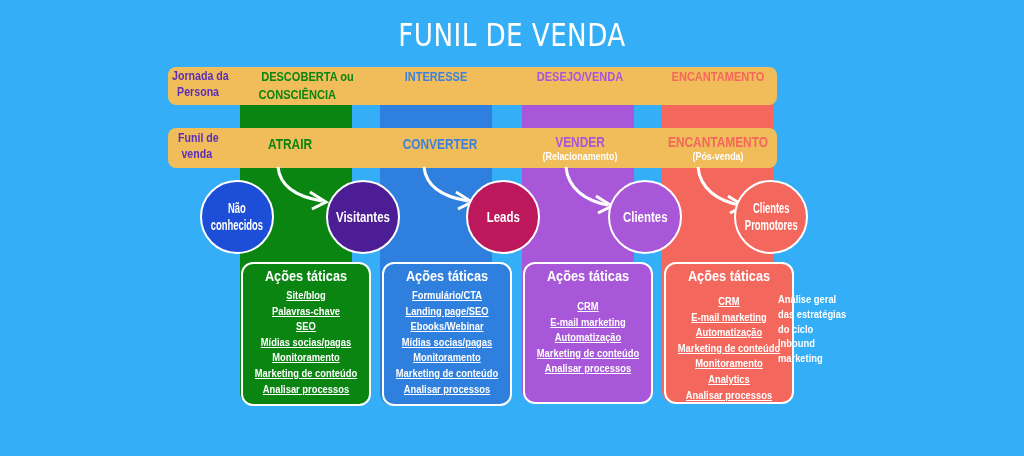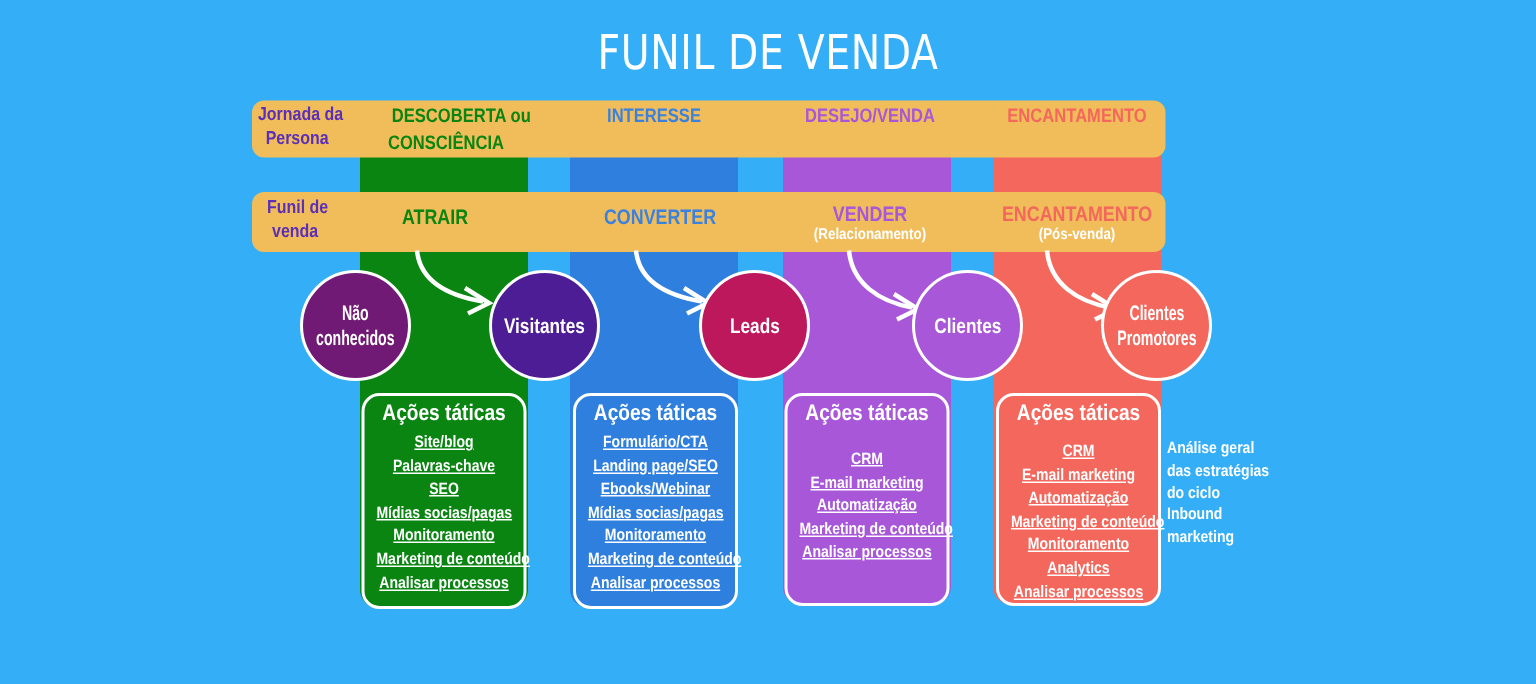--- a/index.html
+++ b/index.html
@@ -34,21 +34,21 @@
   }
   .circle {
     width:74px; height:74px; border-radius:50%;
     border:2px solid #ffffff;
     display:flex; align-items:center; justify-content:center; text-align:center;
     color:#ffffff; font-weight:bold; font-size:14px; line-height:17px;
     box-sizing:border-box;
   }
   .circle span { transform: scaleX(0.82); display:block; }
   .box {
-    top:262px; width:110px; border:2px solid #ffffff; border-radius:12px;
+    top:262px; width:130px; border:2px solid #ffffff; border-radius:12px;
     box-sizing:border-box; color:#ffffff; text-align:center;
   }
   .box-title { font-weight:bold; font-size:15px; margin-top:3px; transform:scaleX(0.85); }
   .box ul { list-style:none; margin:4px 0 0 0; padding:0;text-decoration:underline; }
   .box li { font-weight:bold; font-size:11px; line-height:15.6px; transform:scaleX(0.85); white-space:nowrap; }
   .side-note {
     left:778px; top:292px; color:#ffffff; font-weight:bold; font-size:11px; line-height:14.8px;
     transform: scaleX(0.85); transform-origin:left;
   }
   svg.arrow { position:absolute; overflow:visible; }
@@ -98,21 +98,21 @@
 </svg>
 <svg class="arrow" style="left:558px; top:165px;" width="70" height="50">
   <path d="M8 2 C10 24, 28 36, 50 40" stroke="#ffffff" stroke-width="3" fill="none"></path>
   <path d="M38 31 L54 41 L40 48" stroke="#ffffff" stroke-width="3" fill="none"></path>
 </svg>
 <svg class="arrow" style="left:690px; top:165px;" width="70" height="50">
   <path d="M8 2 C10 24, 28 36, 50 40" stroke="#ffffff" stroke-width="3" fill="none"></path>
   <path d="M38 31 L54 41 L40 48" stroke="#ffffff" stroke-width="3" fill="none"></path>
 </svg>
 
-<div class="abs circle" style="left:200px; top:180px; background:#701a75;">
+<div class="abs circle" style="left:200px; top:180px; background:#1d4ed8;">
   <span>
       <span>Não</span>
       <span>conhecidos</span>
     </span>
 </div>
 <div class="abs circle" style="left:326px; top:180px; background:#4c1d95;">
   <span>Visitantes</span>
 </div>
 <div class="abs circle" style="left:466px; top:180px; background:#be185d;">
   <span>Leads</span>

